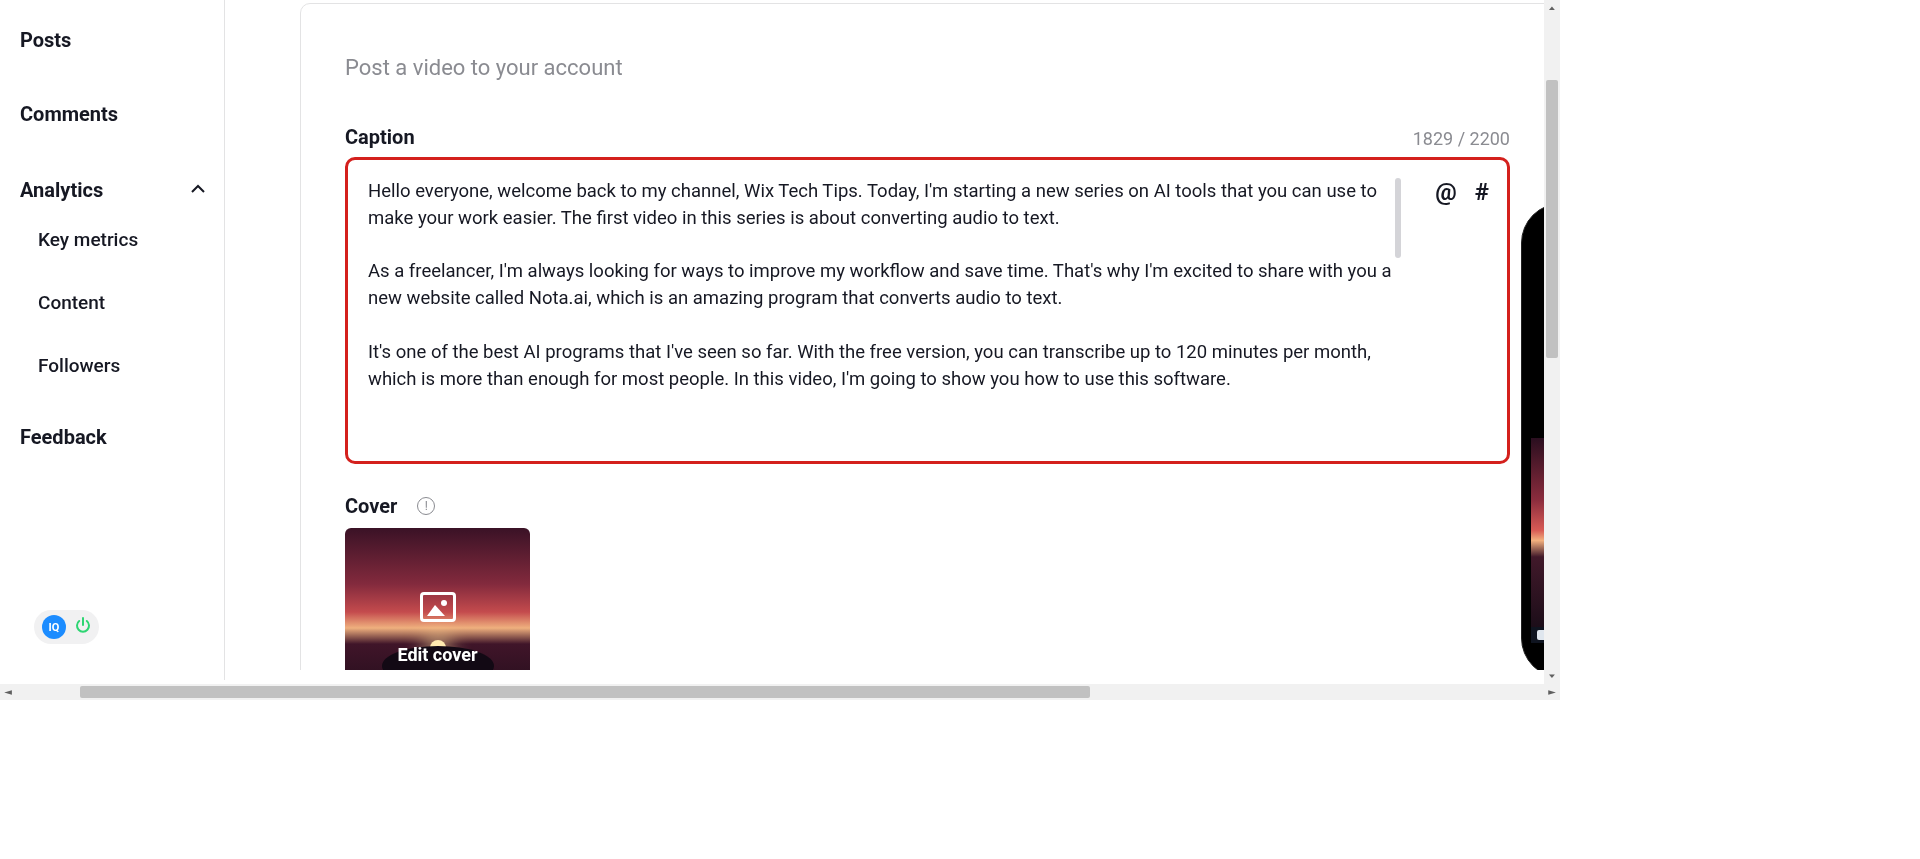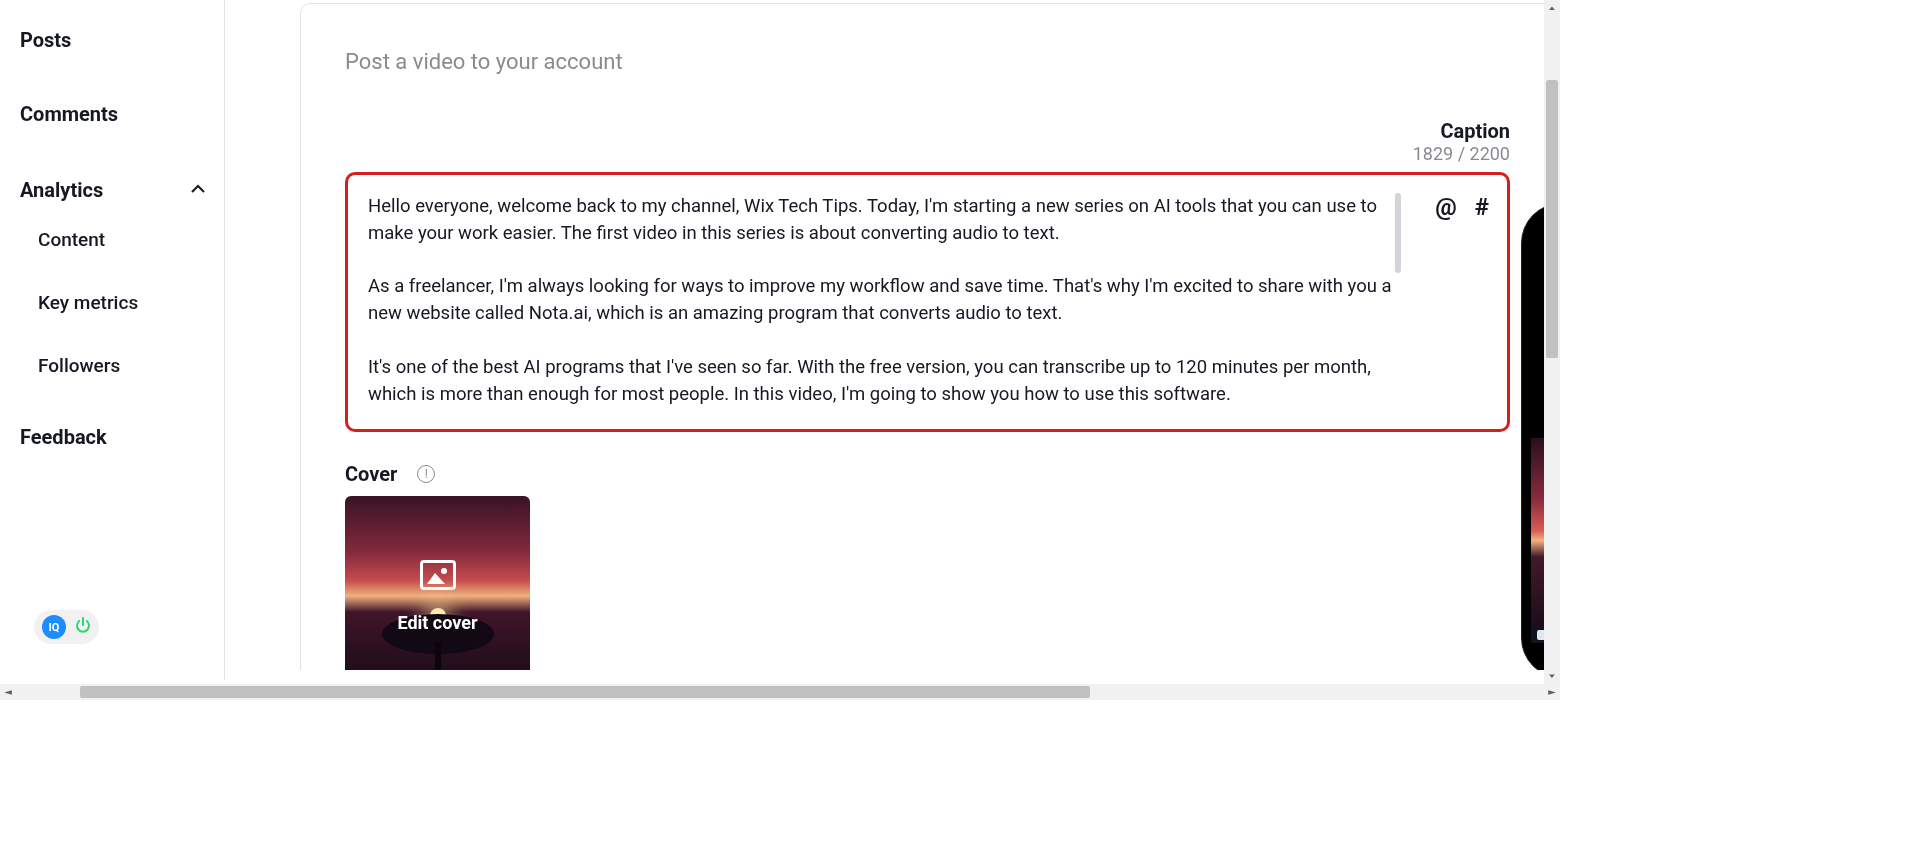--- a/index.html
+++ b/index.html
@@ -13,27 +13,27 @@
   .side-item.first { margin-top:22px; }
   .side-sub { font-size:19px; font-weight:500; color:#161823; padding:20px 0 20px 18px; cursor:pointer; }
   .pill { position:absolute; left:34px; bottom:36px; width:65px; height:34px; border-radius:20px; background:#f1f1f2; display:flex; align-items:center; justify-content:space-between; padding:0 8px; }
   .pill-dot { width:24px; height:24px; border-radius:50%; background:#1c8cff; display:flex; align-items:center; justify-content:center; color:#fff; font-size:11px; font-weight:700; }
   .pill-power { color:#2ed573; }
 
   
   .main { position:absolute; left:300px; top:0; right:0; bottom:30px; overflow:hidden; }
   .card { position:absolute; left:0; top:3px; width:1255px; min-height:680px; background:#fff; border:1px solid #e3e3e4; border-radius:10px; padding:35px 44px 0 44px; }
   .h1 { font-size:28px; font-weight:800; color:#161823; }
-  .subtitle { font-size:22px; color:#8a8b91; margin-top:10px; }
-
-  .caption-header { display:flex; justify-content:space-between; align-items:flex-end; margin-top:45px;flex-direction:column; }
+  .subtitle { font-size:22px; color:#8a8b91; margin-top:16px; }
+
+  .caption-header { display:flex; justify-content:space-between; align-items:flex-end; margin-top:45px; }
   .caption-label { font-size:20px; font-weight:700; }
   .caption-count { font-size:18px; color:#8a8b91; }
 
-  .caption-box { position:relative; margin-top:8px; border:3px solid #d4201d; border-radius:10px; height:260px; padding:18px 98px 0 20px; overflow:hidden; }
+  .caption-box { position:relative; margin-top:8px; border:3px solid #d4201d; border-radius:10px; height:307px; padding:18px 98px 0 20px; overflow:hidden; }
   .caption-text { font-size:18.5px; line-height:1.45; color:#161823; white-space:pre-wrap; word-wrap:break-word; max-height:235px; overflow:hidden; padding-right:8px; }
   .caption-tools { position:absolute; right:18px; top:18px; display:flex; gap:18px; }
   .at-icn, .hash-icn { font-size:24px; font-weight:700; color:#161823; cursor:pointer; }
   .fake-scroll { position:absolute; right:106px; top:18px; width:6px; height:80px; background:#d4d4d8; border-radius:3px; }
 
   .cover-row { display:flex; align-items:center; gap:20px; margin-top:30px; }
   .cover-label { font-size:20px; font-weight:700; }
   .info-circle { width:18px; height:18px; border-radius:50%; border:1.5px solid #8a8b91; display:inline-flex; align-items:center; justify-content:center; font-size:12px; color:#8a8b91; }
 
   .cover-thumb { margin-top:10px; width:185px; height:200px; border-radius:6px; position:relative; overflow:hidden; cursor:pointer;
@@ -91,24 +91,24 @@
       <div style="height:40px"></div>
       <div class="side-item">
         <span>Analytics</span>
         <span style="padding-right:18px;">
           <svg width="16" height="16" viewBox="0 0 16 16">
               <path d="M2 11 L8 5 L14 11" fill="none" stroke="#161823" stroke-width="2"></path>
             </svg>
         </span>
       </div>
       <div class="side-sub">
+        <span>Key metrics</span>
+      </div>
+      <div class="side-sub">
         <span>Content</span>
-      </div>
-      <div class="side-sub">
-        <span>Key metrics</span>
       </div>
       <div class="side-sub">
         <span>Followers</span>
       </div>
       <div style="height:22px"></div>
       <div class="side-item">
         <span>Feedback</span>
       </div>
 
       <div class="pill">

